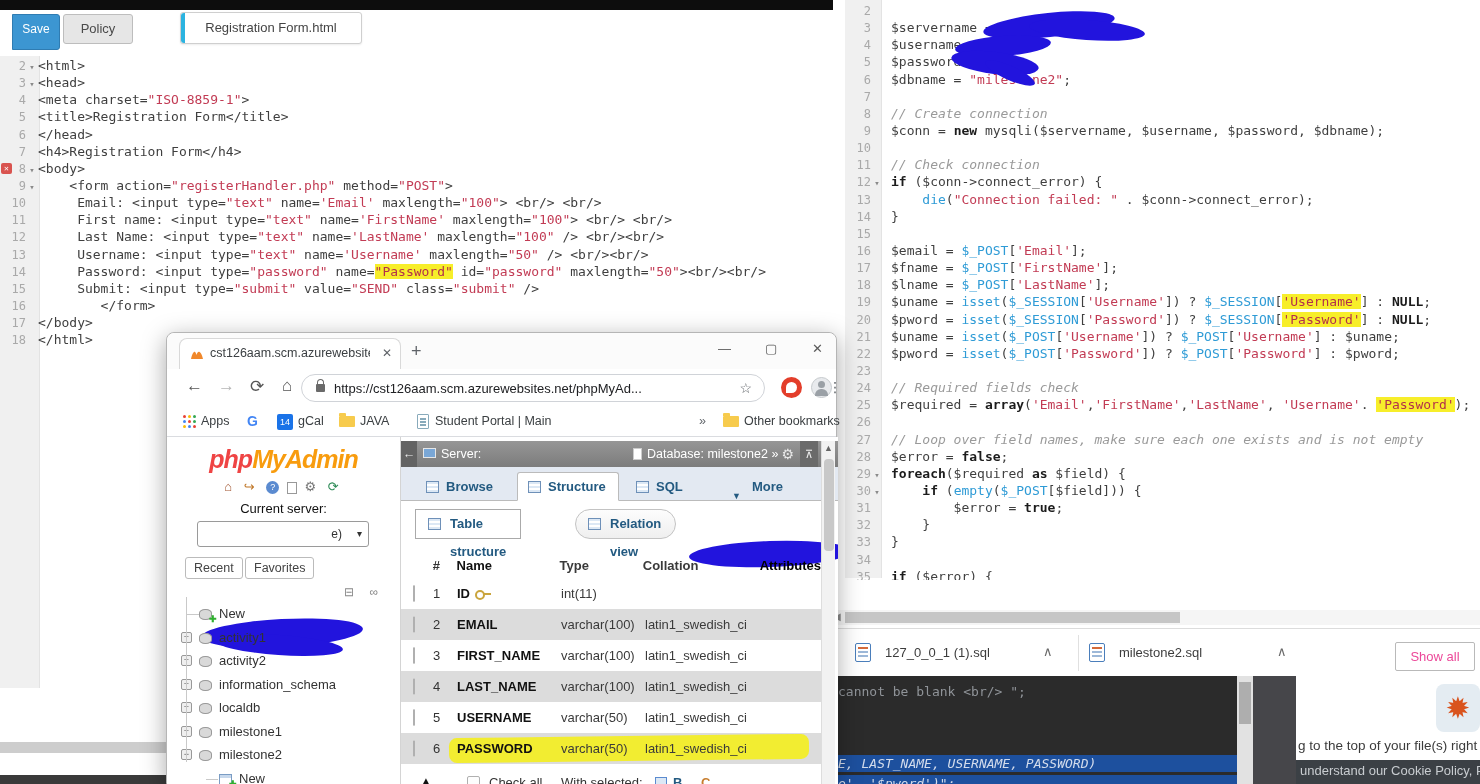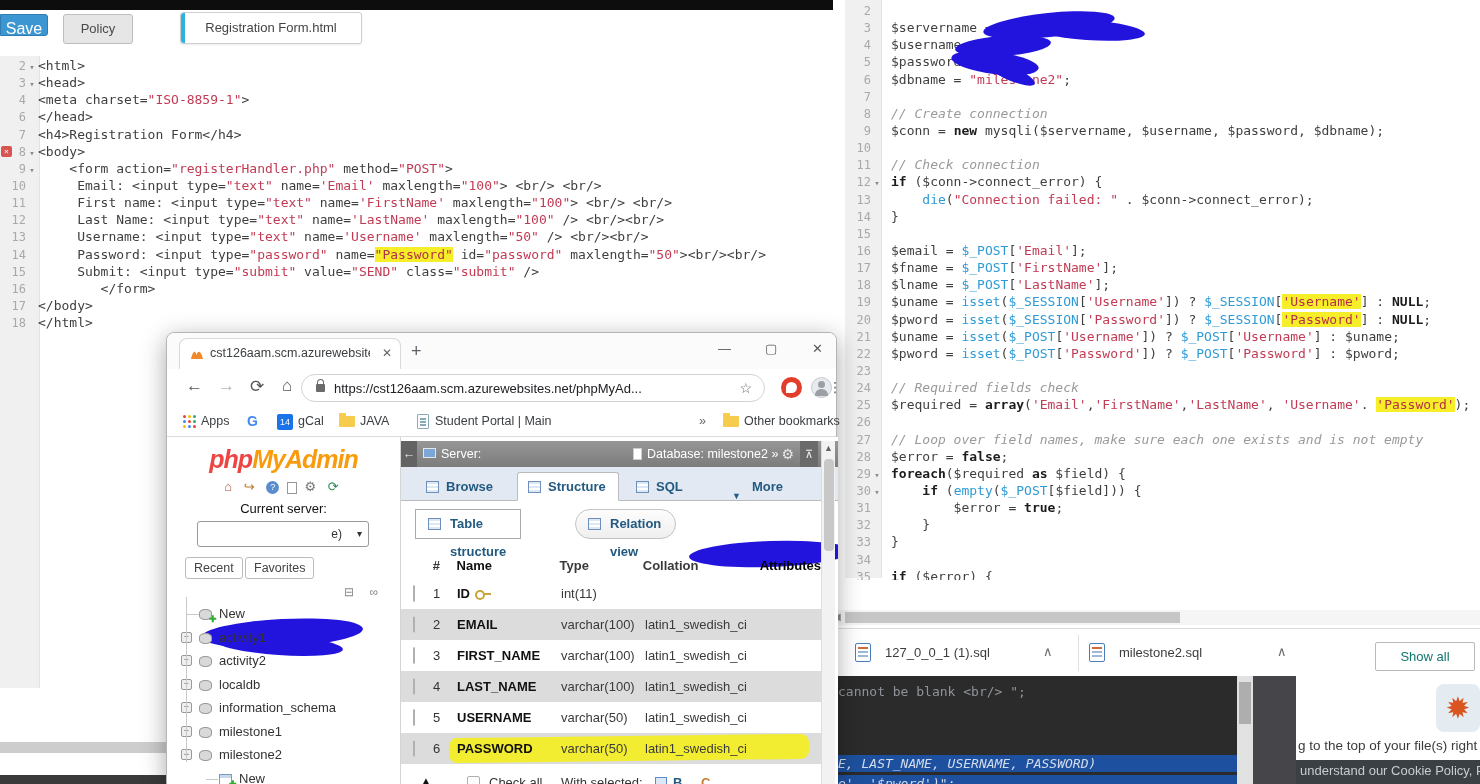--- a/index.html
+++ b/index.html
@@ -4,21 +4,21 @@
 <style>
   *{margin:0;padding:0;box-sizing:border-box}
   html,body{width:1480px;height:784px;overflow:hidden;background:#fff}
   #stage{position:relative;width:1480px;height:784px;overflow:hidden;background:#fff;font-family:"Liberation Sans",sans-serif;color:#333}
   .abs{position:absolute}
 
   
   #left-editor{left:0;top:0;width:837px;height:784px;background:#fff}
   #left-topbar{left:0;top:0;width:837px;height:10px;background:#0d0d0d}
   #left-toolbar{left:0;top:10px;width:837px;height:46px;background:#fff}
-  .btn-save{position:absolute;left:0;top:4px;width:48px;height:22px;background:#3c96d2;border:1px solid #2f7cb2;border-radius:0 3px 3px 0;color:#fff;font-size:16px;text-align:center;line-height:28px}
+  .btn-save{position:absolute;left:12px;top:4px;width:48px;height:36px;background:#3c96d2;border:1px solid #2f7cb2;border-radius:0 3px 3px 0;color:#fff;font-size:12px;text-align:center;line-height:28px}
   .btn-cancel{position:absolute;left:63px;top:4px;width:70px;height:30px;background:#e6e6e6;border:1px solid #bdbdbd;border-radius:3px;color:#4a4a4a;font-size:13px;text-align:center;line-height:28px}
   .file-tab{position:absolute;left:180px;top:2px;width:182px;height:32px;background:#fff;border:1px solid #cfcfcf;border-radius:3px;font-size:13px;color:#444;text-align:center;line-height:30px;box-shadow:0 1px 2px rgba(0,0,0,.08)}
   .file-tab .accent{position:absolute;left:0;top:0;width:4px;height:100%;background:#2bb3e0;border-radius:3px 0 0 3px}
   #left-gutter-bg{left:0;top:56px;width:40px;height:632px;background:#f0f0f0;border-right:1px solid #e3e3e3}
   #code-left{left:0;top:57px;width:837px;height:320px}
   #left-hscroll{left:0;top:742px;width:837px;height:11px;background:#cdcdcd}
   #left-dark{left:0;top:775px;width:837px;height:9px;background:#3a3a3a}
 
   
   .codewrap{font:13px "DejaVu Sans Mono",monospace}
@@ -45,21 +45,21 @@
   #rp-hscroll .larr{position:absolute;left:0;top:1px;color:#8a8a8a;font-size:10px}
 
   
   #downloads-bar{left:833px;top:628px;width:647px;height:48px;background:#fff;border-top:1px solid #dcdcdc;font-size:13px;color:#333}
   .dl-item{position:absolute;top:0;height:48px}
   .dl-icon{position:absolute;top:14px;width:16px;height:19px;background:#fff;border:1px solid #4a7ebb;border-radius:2px}
   .dl-icon:before{content:"";position:absolute;left:2px;top:3px;width:10px;height:2px;background:#d46a3a;box-shadow:0 4px 0 #9db8d8,0 8px 0 #9db8d8}
   .dl-label{position:absolute;top:16px;font-size:13px;color:#3c3c3c;white-space:nowrap}
   .dl-chev{position:absolute;top:15px;color:#6a6a6a;font-size:13px}
   .dl-sep{position:absolute;top:6px;width:1px;height:36px;background:#e0e0e0}
-  #show-all{position:absolute;right:5px;top:13px;width:100px;height:29px;border:1px solid #b9b9b9;border-radius:2px;background:#fff;text-align:center;line-height:27px;font-size:13px;color:#0f766e}
+  #show-all{position:absolute;right:5px;top:13px;width:80px;height:29px;border:1px solid #b9b9b9;border-radius:2px;background:#fff;text-align:center;line-height:27px;font-size:13px;color:#ec4899}
 
   
   #terminal{left:833px;top:676px;width:420px;height:108px;background:#2b2b2b;overflow:hidden;font:13px "DejaVu Sans Mono",monospace}
   #term-line1{position:absolute;left:5px;top:8px;color:#8f9398;white-space:pre}
   .sel-band{position:absolute;left:0;width:404px;background:#1d509e;color:#d3dcec;font-style:italic;white-space:pre;line-height:17px}
   #term-scroll{position:absolute;right:0;top:0;width:16px;height:108px;background:#e2e2e2}
   #term-scroll .thumb{position:absolute;left:2px;top:6px;width:12px;height:42px;background:#aeaeae}
 
   
   #frag-strip{left:1253px;top:676px;width:43px;height:108px;background:#46464a}
@@ -194,20 +194,21 @@
       <div class="file-tab">
         <span class="accent"></span>
         <span>Registration Form.html</span>
       </div>
     </div>
     <div class="abs" id="left-gutter-bg"></div>
     <div class="abs codewrap" id="code-left">
         <div class="cl"><span class="num">2</span><span class="fold">▾</span><span class="ct"><span class="tk-d">&lt;html&gt;</span></span></div>
         <div class="cl"><span class="num">3</span><span class="fold">▾</span><span class="ct"><span class="tk-d">&lt;head&gt;</span></span></div>
         <div class="cl"><span class="num">4</span><span class="fold"></span><span class="ct"><span class="tk-d">&lt;meta charset=</span><span class="tk-s">"ISO-8859-1"</span><span class="tk-d">&gt;</span></span></div>
+        <div class="cl"><span class="num">5</span><span class="fold"></span><span class="ct"><span class="tk-d">&lt;title&gt;Registration Form&lt;/title&gt;</span></span></div>
         <div class="cl"><span class="num">6</span><span class="fold"></span><span class="ct"><span class="tk-d">&lt;/head&gt;</span></span></div>
         <div class="cl"><span class="num">7</span><span class="fold"></span><span class="ct"><span class="tk-d">&lt;h4&gt;Registration Form&lt;/h4&gt;</span></span></div>
         <div class="cl"><span class="err">✕</span><span class="num">8</span><span class="fold">▾</span><span class="ct"><span class="tk-d">&lt;body&gt;</span></span></div>
         <div class="cl"><span class="num">9</span><span class="fold">▾</span><span class="ct"><span class="tk-d">    &lt;form action=</span><span class="tk-s">"registerHandler.php"</span><span class="tk-d"> method=</span><span class="tk-s">"POST"</span><span class="tk-d">&gt;</span></span></div>
         <div class="cl"><span class="num">10</span><span class="fold"></span><span class="ct"><span class="tk-d">     Email: &lt;input type=</span><span class="tk-s">"text"</span><span class="tk-d"> name=</span><span class="tk-s">'Email'</span><span class="tk-d"> maxlength=</span><span class="tk-s">"100"</span><span class="tk-d">&gt; &lt;br/&gt; &lt;br/&gt;</span></span></div>
         <div class="cl"><span class="num">11</span><span class="fold"></span><span class="ct"><span class="tk-d">     First name: &lt;input type=</span><span class="tk-s">"text"</span><span class="tk-d"> name=</span><span class="tk-s">'FirstName'</span><span class="tk-d"> maxlength=</span><span class="tk-s">"100"</span><span class="tk-d">&gt; &lt;br/&gt; &lt;br/&gt;</span></span></div>
         <div class="cl"><span class="num">12</span><span class="fold"></span><span class="ct"><span class="tk-d">     Last Name: &lt;input type=</span><span class="tk-s">"text"</span><span class="tk-d"> name=</span><span class="tk-s">'LastName'</span><span class="tk-d"> maxlength=</span><span class="tk-s">"100"</span><span class="tk-d"> /&gt; &lt;br/&gt;&lt;br/&gt;</span></span></div>
         <div class="cl"><span class="num">13</span><span class="fold"></span><span class="ct"><span class="tk-d">     Username: &lt;input type=</span><span class="tk-s">"text"</span><span class="tk-d"> name=</span><span class="tk-s">'Username'</span><span class="tk-d"> maxlength=</span><span class="tk-s">"50"</span><span class="tk-d"> /&gt; &lt;br/&gt;&lt;br/&gt;</span></span></div>
         <div class="cl"><span class="num">14</span><span class="fold"></span><span class="ct"><span class="tk-d">     Password: &lt;input type=</span><span class="tk-s">"password"</span><span class="tk-d"> name=</span><span class="tk-hs">"Password"</span><span class="tk-d"> id=</span><span class="tk-s">"password"</span><span class="tk-d"> maxlength=</span><span class="tk-s">"50"</span><span class="tk-d">&gt;&lt;br/&gt;&lt;br/&gt;</span></span></div>
         <div class="cl"><span class="num">15</span><span class="fold"></span><span class="ct"><span class="tk-d">     Submit: &lt;input type=</span><span class="tk-s">"submit"</span><span class="tk-d"> value=</span><span class="tk-s">"SEND"</span><span class="tk-d"> class=</span><span class="tk-s">"submit"</span><span class="tk-d"> /&gt;</span></span></div>
@@ -387,26 +388,26 @@
             <span class="lbl">activity1</span>
           </div>
           <div class="tree-row">
             <span class="exp">+</span>
             <span class="dbic" style="left: 18px;"></span>
             <span class="lbl">activity2</span>
           </div>
           <div class="tree-row">
             <span class="exp">+</span>
             <span class="dbic" style="left: 18px;"></span>
+            <span class="lbl">information_schema</span>
+          </div>
+          <div class="tree-row">
+            <span class="exp">+</span>
+            <span class="dbic" style="left: 18px;"></span>
             <span class="lbl">localdb</span>
-          </div>
-          <div class="tree-row">
-            <span class="exp">+</span>
-            <span class="dbic" style="left: 18px;"></span>
-            <span class="lbl">information_schema</span>
           </div>
           <div class="tree-row">
             <span class="exp">+</span>
             <span class="dbic" style="left: 18px;"></span>
             <span class="lbl">milestone1</span>
           </div>
           <div class="tree-row">
             <span class="exp">−</span>
             <span class="dbic" style="left: 18px;"></span>
             <span class="lbl">milestone2</span>

